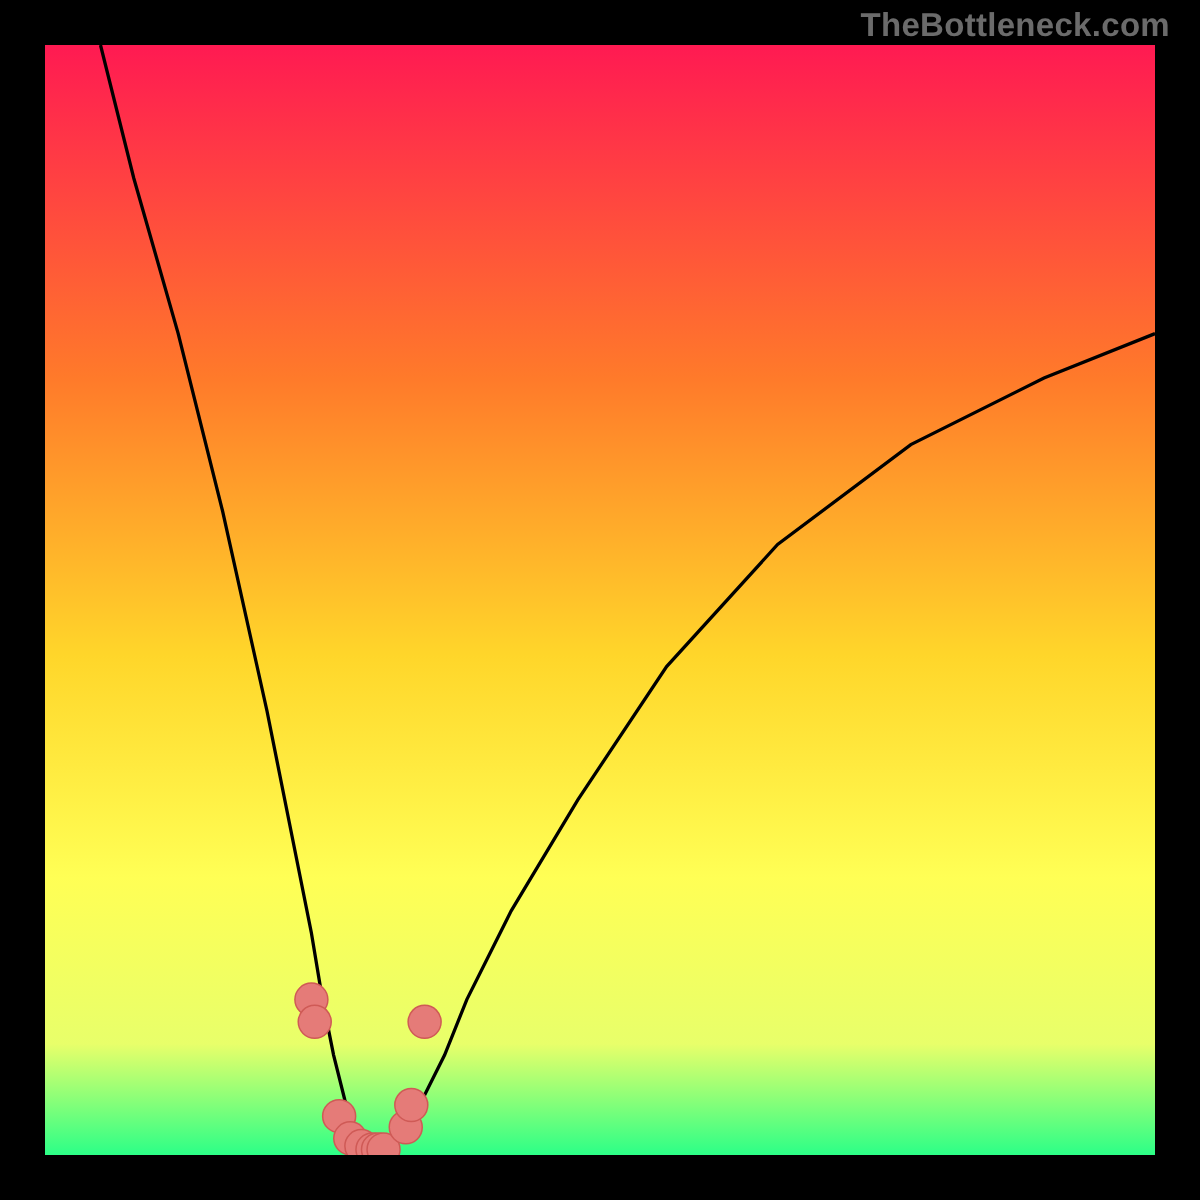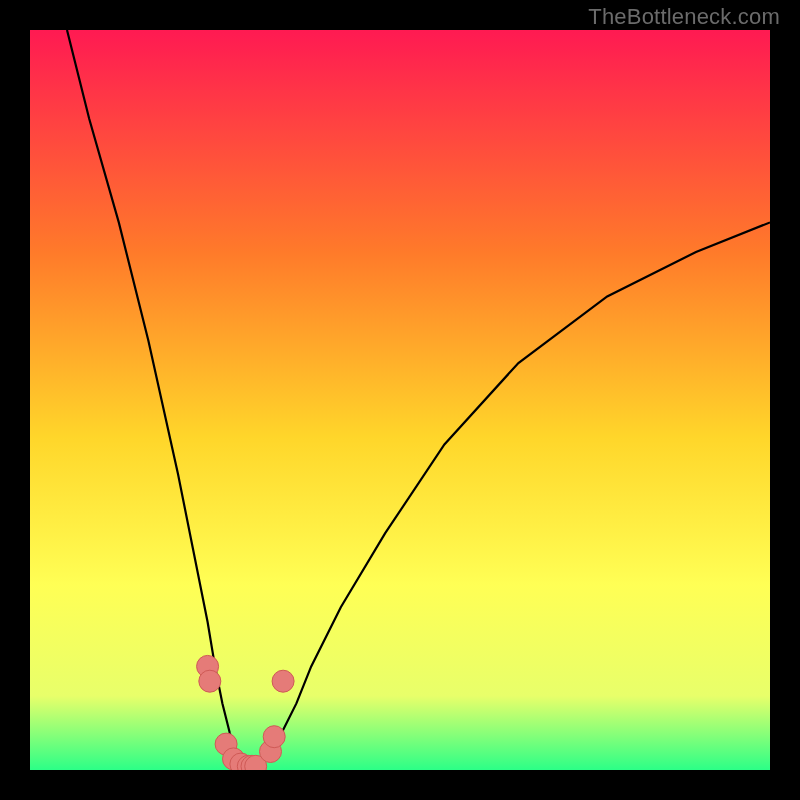--- a/index.html
+++ b/index.html
@@ -16,21 +16,21 @@
     width: 800px;
     height: 800px;
     background: #000;
   }
   .watermark {
     position: absolute;
     top: 4px;
     right: 20px;
     color: #6b6b6b;
     font-size: 22px;
-    font-weight: 400;
+    font-weight: 700;
     letter-spacing: 0.2px;
     z-index: 10;
     user-select: none;
     text-align: center;
   }
   .plot {
     position: absolute;
     left: 30px;
     top: 30px;
     width: 740px;

